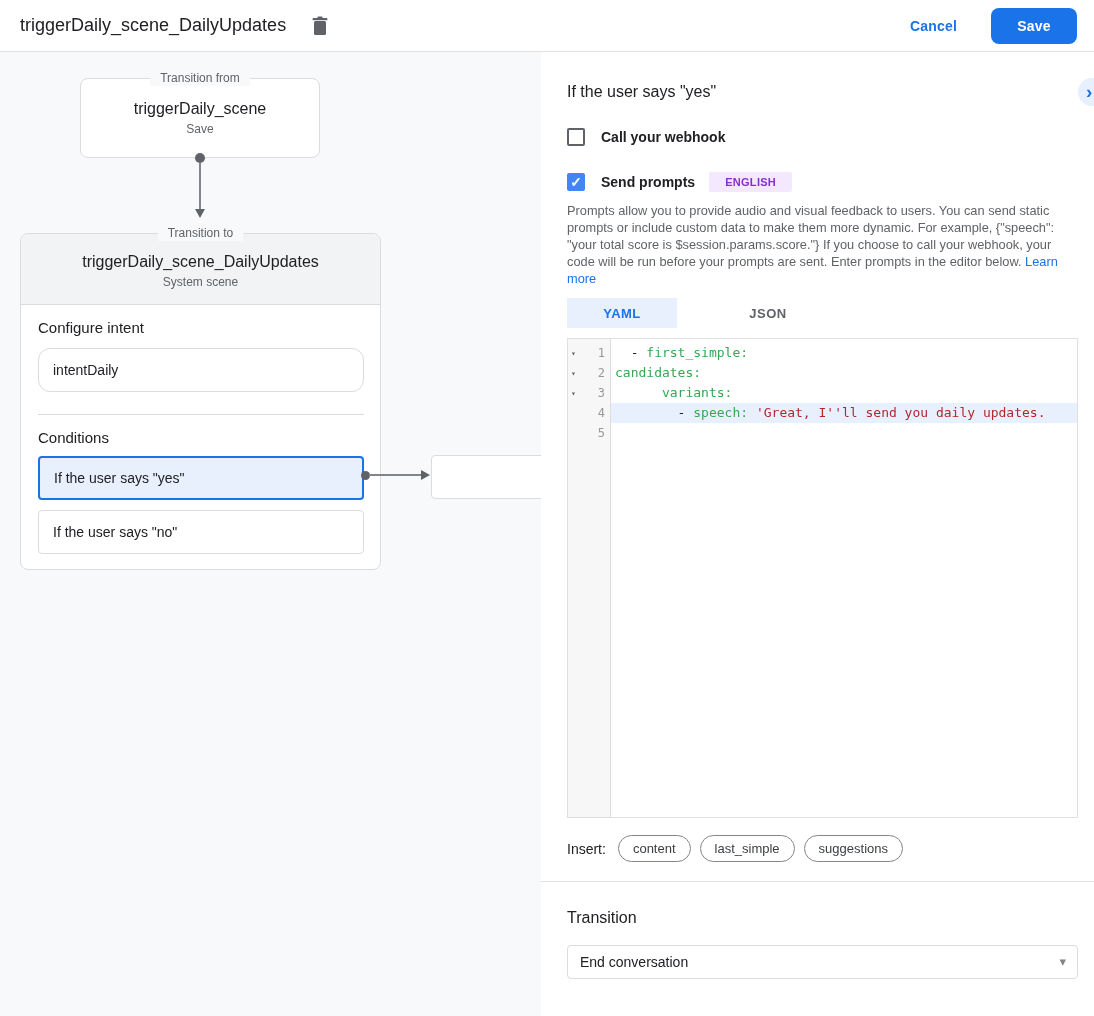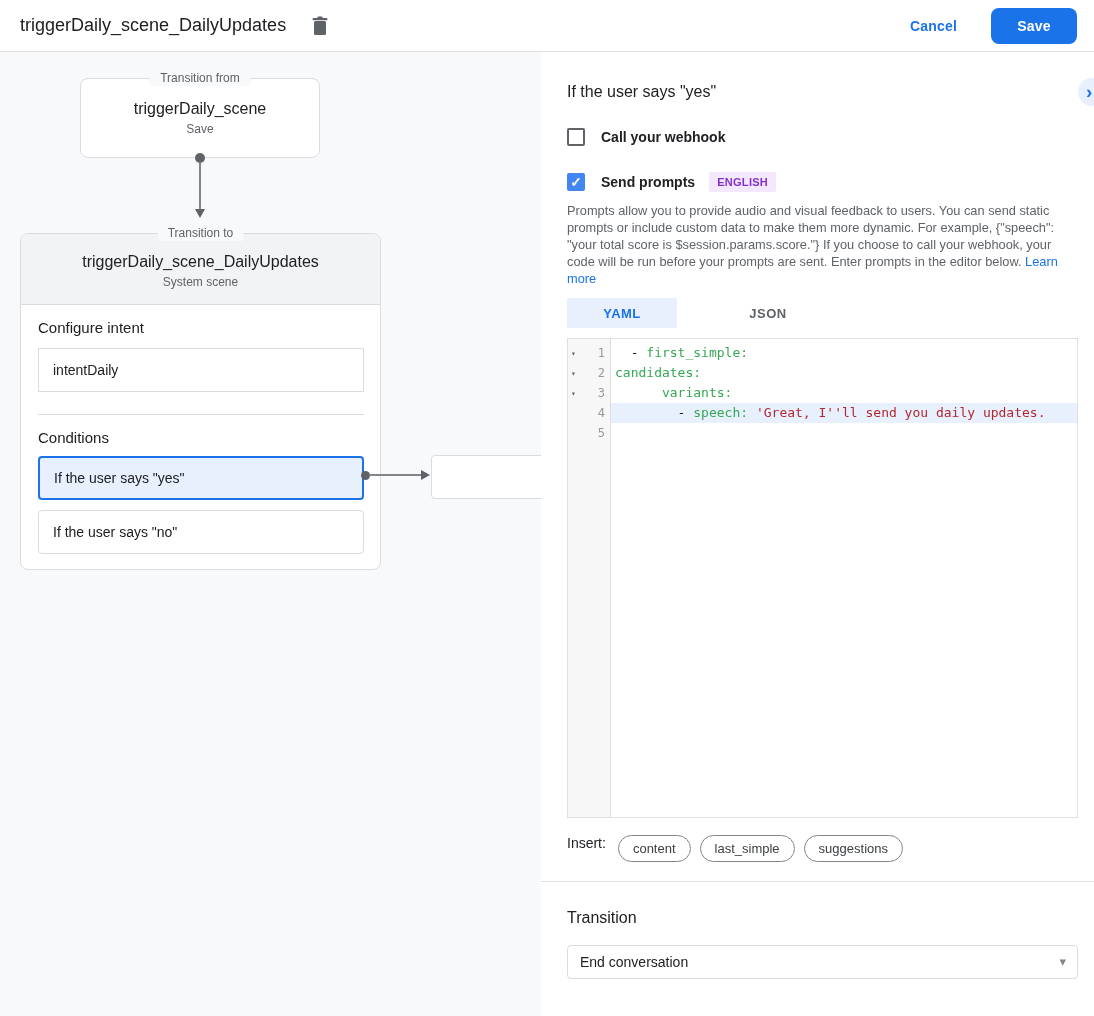--- a/index.html
+++ b/index.html
@@ -32,21 +32,21 @@
   .vconn .line { position:absolute; left:4px; top:10px; width:2px; height:46px; background:#80868b; }
   .vconn .head { position:absolute; left:0; top:56px; width:0; height:0;
                  border-left:5px solid transparent; border-right:5px solid transparent; border-top:9px solid #5f6368; }
 
   .to-box { position:absolute; left:20px; top:181px; width:361px; height:337px; background:#fff;
             border:1px solid #dadce0; border-radius:8px; }
   .to-header { background:#f1f3f4; border-bottom:1px solid #dadce0; border-radius:7px 7px 0 0;
                height:71px; text-align:center; padding-top:18px; }
   .to-section { padding:14px 16px 0 17px; }
   .section-heading { font-size:15px; color:#202124; line-height:18px; }
-  .intent-input { margin-top:11px; height:44px; border:1px solid #dadce0; border-radius:0; background:#fff;
+  .intent-input { margin-top:11px; height:44px; border:1px solid #dadce0; border-radius:12px; background:#fff;
                   display:flex; align-items:center; padding-left:14px; font-size:14px; color:#202124; }
   .section-div { border-bottom:1px solid #dadce0; margin-top:22px; }
   .cond-item { margin-top:10px; height:44px; border:1px solid #dadce0; border-radius:4px; background:#fff;
                display:flex; align-items:center; padding-left:14px; font-size:14px; color:#202124; cursor:pointer; }
   .cond-item.selected { border:2px solid #1a73e8; background:#e8f0fe; margin-top:9px; }
 
   .hconn { position:absolute; left:361px; top:418px; width:73px; height:12px; }
   .hconn .dot { position:absolute; left:0; top:1px; width:9px; height:9px; border-radius:50%; background:#5f6368; }
   .hconn .line { position:absolute; left:8px; top:4px; width:52px; height:2px; background:#80868b; }
   .hconn .head { position:absolute; left:60px; top:0; width:0; height:0;
@@ -62,21 +62,21 @@
   .collapse-btn { position:absolute; right:-29px; top:-4px; width:29px; height:28px; border:none;
                   border-radius:14px 0 0 14px; background:#e8f0fe; color:#1a73e8; cursor:pointer;
                   font-size:19px; font-weight:bold; line-height:26px; text-align:left; padding-left:8px; }
 
   .check-row { display:flex; align-items:center; margin-top:26px; }
   .cbox { width:18px; height:18px; border:2px solid #5f6368; border-radius:2px; background:#fff; cursor:pointer; flex:none; }
   .cbox.checked { border-color:#4285f4; background:#4285f4; color:#fff; font-size:14px; font-weight:bold;
                   line-height:15px; text-align:center; }
   .check-label { margin-left:16px; font-size:14px; font-weight:bold; color:#202124; }
   .lang-badge { margin-left:14px; background:#f3e8fd; color:#8430ce; font-size:11px; font-weight:bold;
-                letter-spacing:.3px; padding:4px 8px; border-radius:2px; }
+                letter-spacing:.3px; padding:4px 16px; border-radius:2px; }
 
   .desc { margin-top:10px; font-size:12.8px; line-height:17px; color:#5f6368; max-width:516px; }
   .link { color:#1a73e8; text-decoration:none; cursor:pointer; }
 
   .tabs { display:flex; margin-top:11px;gap:36px; }
   .tab { width:110px; height:30px; display:flex; align-items:center; justify-content:center;
          font-size:13px; font-weight:bold; letter-spacing:.5px; color:#5f6368; cursor:pointer; }
   .tab.active { background:#e8f0fe; color:#1a73e8; }
 
   .editor { margin-top:10px; height:480px; border:1px solid #e0e0e0; display:flex;
@@ -85,21 +85,21 @@
   .gl { height:20px; display:flex; align-items:center; }
   .gl .fold { width:14px; padding-left:3px; font-size:8px; color:#5f6368; }
   .gl .lnum { flex:1; text-align:right; padding-right:5px; color:#999; font-size:12px; }
   .codearea { flex:1; padding-top:4px; overflow:hidden; }
   .cl { height:20px; line-height:20px; white-space:pre; padding-left:4px; overflow:hidden; }
   .cl.hl { background:#e8f0fe; }
   .tok-key { color:#34a853; }
   .tok-str { color:#b3282d; }
   .tok-plain { color:#202124; }
 
-  .insert-row { display:flex; margin-top:17px; }
+  .insert-row { display:flex; align-items:center; margin-top:17px; }
   .insert-label { font-size:14px; color:#202124; margin-right:12px; }
   .chip { border:1px solid #80868b; border-radius:14px; background:#fff; padding:5px 14px; font-size:13px;
           color:#3c4043; margin-right:9px; cursor:pointer; font-family:"Liberation Sans", sans-serif; }
 
   .panel-divider { height:1px; background:#e0e0e0; margin:19px -16px 0 -26px; }
   .transition-heading { margin-top:27px; font-size:16px; color:#202124; }
   .transition-desc { margin-top:12px; }
   .select-box { position:relative; margin-top:18px; height:34px; border:1px solid #dadce0; border-radius:4px;
                 background:#fff; display:flex; align-items:center; padding-left:12px; font-size:14px;
                 color:#202124; cursor:pointer; }

